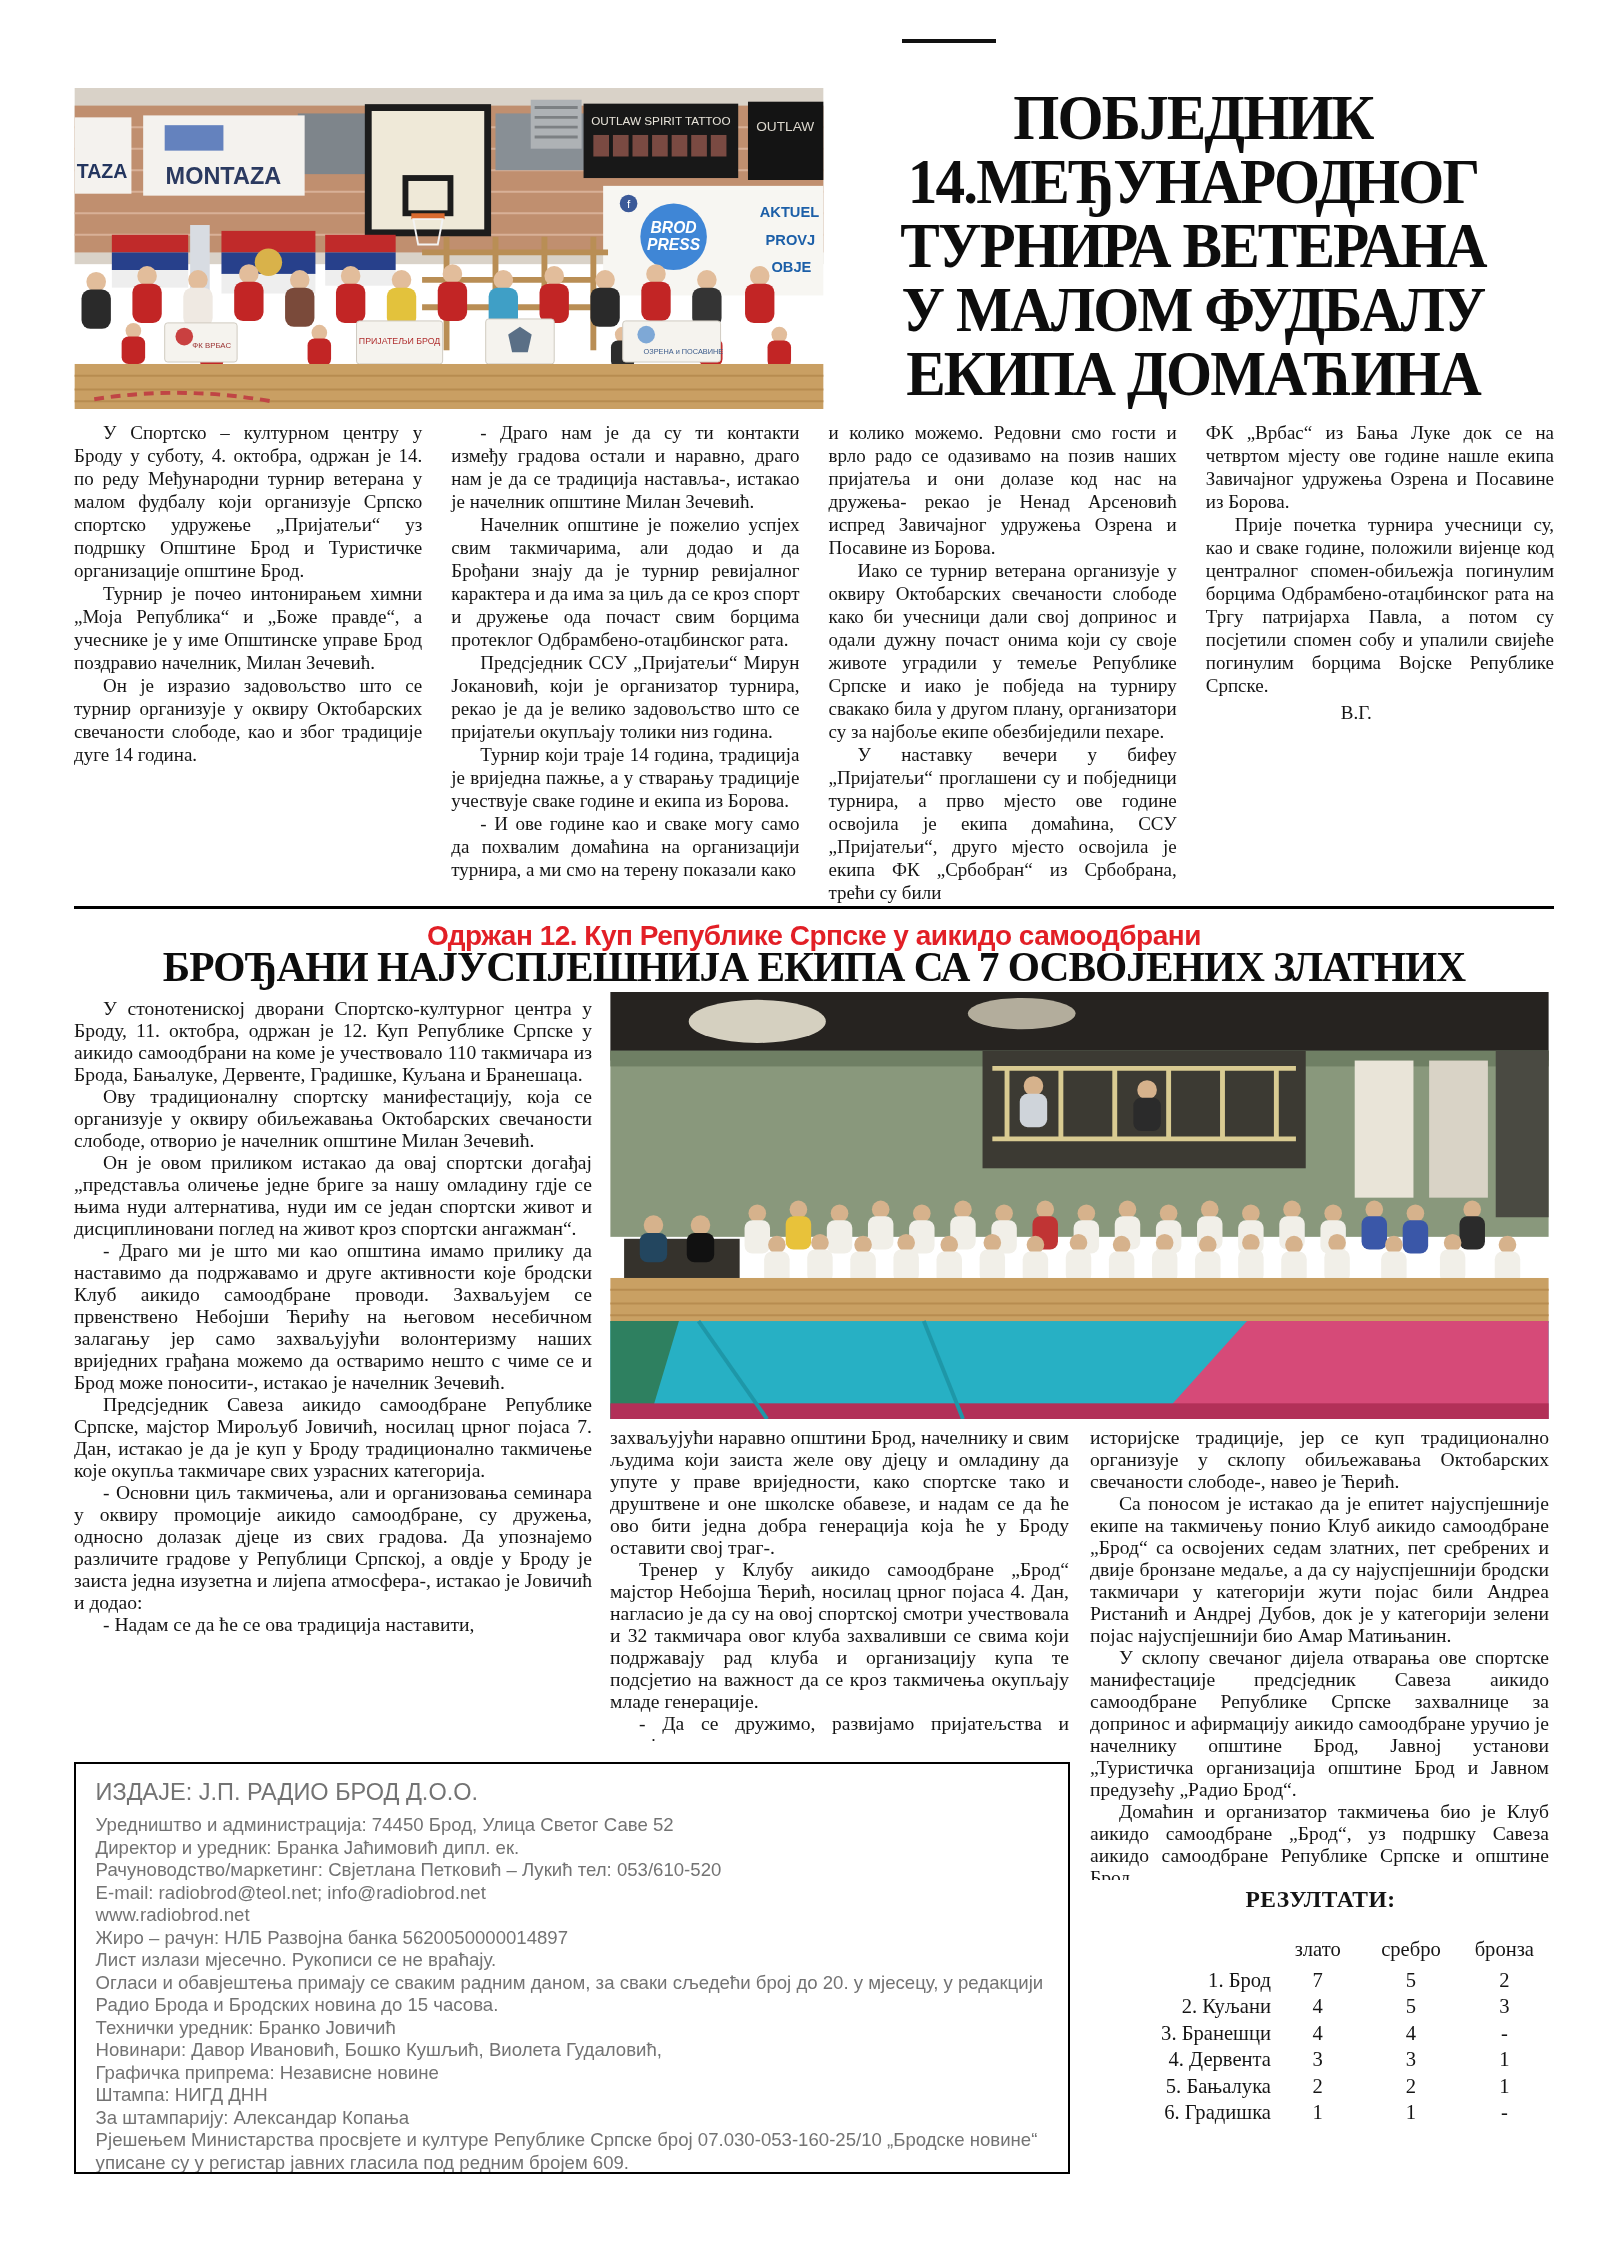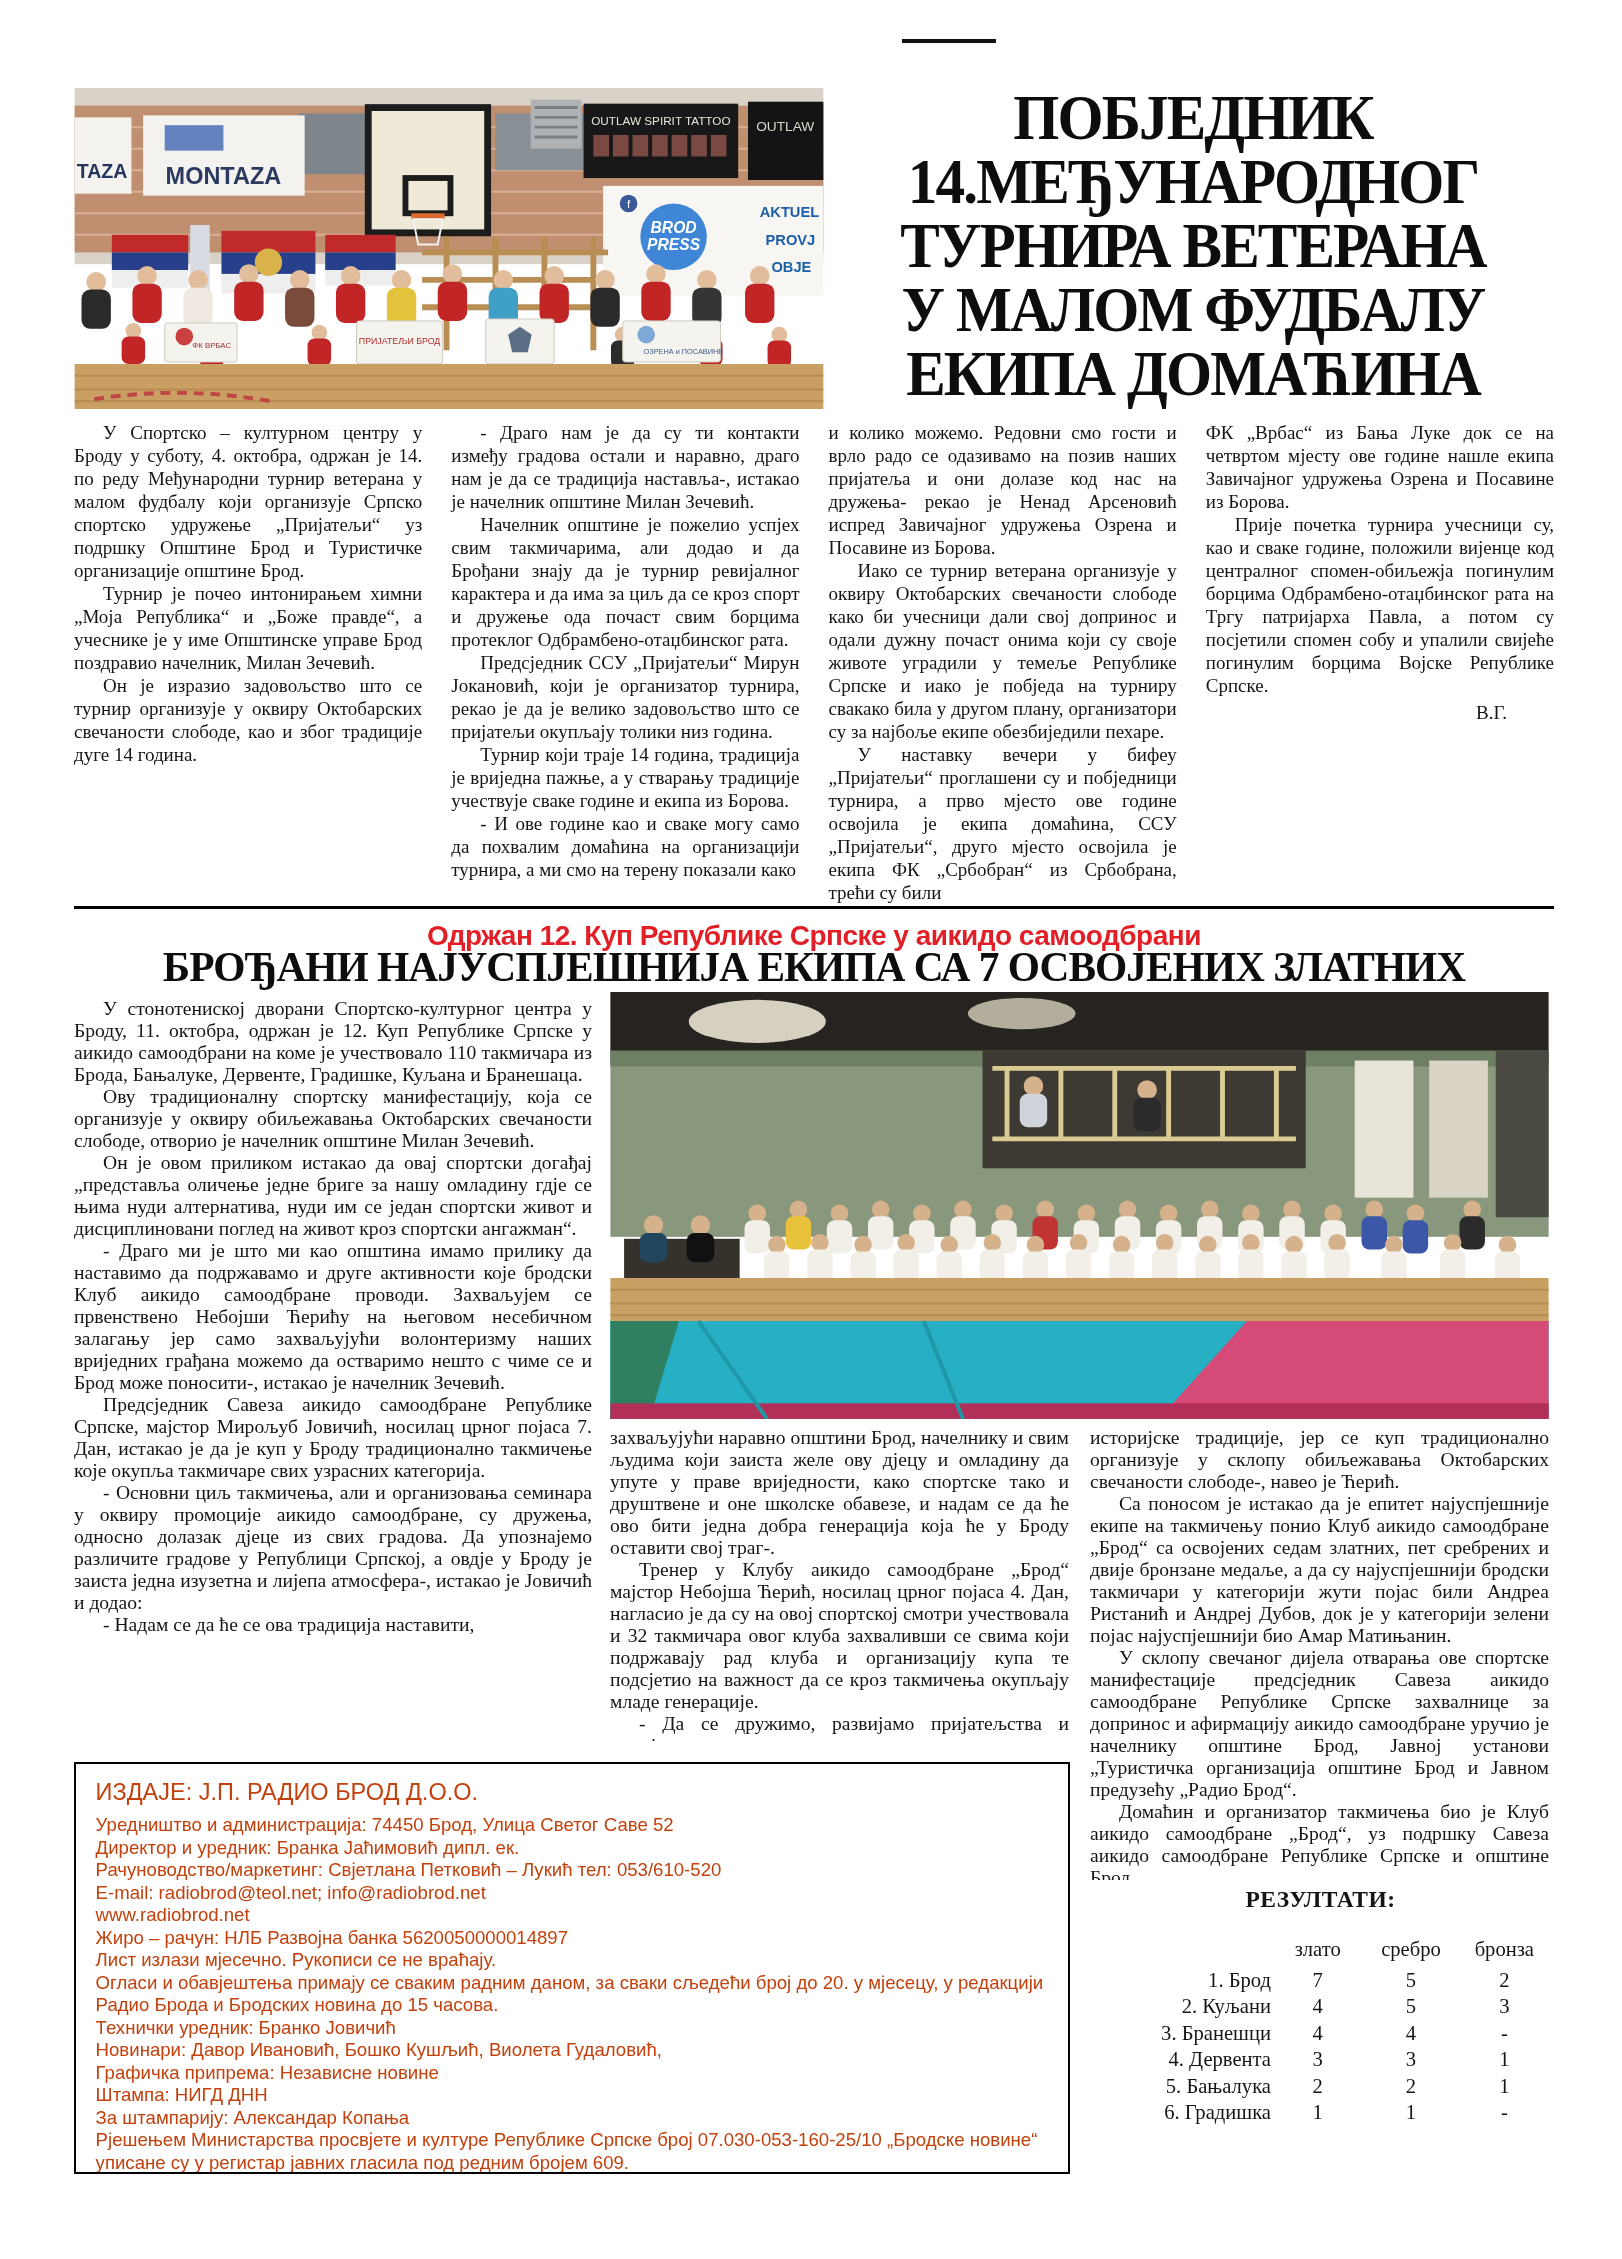--- a/index.html
+++ b/index.html
@@ -21,21 +21,21 @@
     text-align:center; white-space:pre-line; letter-spacing:-2px;
     transform:scaleX(.94); transform-origin:center top; color:#0d0d0d;
   }
   .cols1 {
     left:74px; top:421px; width:1480px; height:484px;
     display:flex; gap:29px; overflow:hidden;
   }
   .cols1 .col { flex:1 1 0; font-size:19px; line-height:23px; text-align:justify; }
   .col p { text-indent:29px; }
   .col p.ni { text-indent:0; }
-  p.sig { text-indent:0; text-align:right; padding-right:47px; margin-top:3.9px; }
+  p.sig { text-indent:0; text-align:center; padding-right:47px; margin-top:3.9px; }
 
   .rule1 { left:74px; top:906px; width:1480px; height:2.9px; background:#000; }
 
   
   .kicker {
     left:74px; top:913px; width:1480px; text-align:center;
     font-weight:bold; font-size:28px; line-height:29px; color:#e21f26;
     letter-spacing:-0.5px;
   }
   .headline2 {
@@ -47,21 +47,21 @@
   
   .colA { left:74px;  top:998px; width:518px; height:741px; font-size:19.6px; line-height:22px; text-align:justify; overflow:hidden;font-family:Liberation Serif, serif; }
   .photo2 { left:610px; top:992px; width:939px; height:427px; }
   .colB { left:610px;  top:1427px; width:459px; height:314px; font-size:19.6px; line-height:22px; text-align:justify; overflow:hidden; }
   .colC { left:1090px; top:1427px; width:459px; height:453px; font-size:19.6px; line-height:22px; text-align:justify; overflow:hidden; }
 
   
   .imprint {
     left:74px; top:1754px; width:996px; height:412px;
     border:2.9px solid #000; padding:13.7px 19.6px; overflow:hidden;
-    font-size:18.6px; line-height:22.5px; color:#c2410c;
+    font-size:18.6px; line-height:22.5px; color:#737373;
   }
   .imprint .publisher { font-size:23.5px; line-height:29px; margin-bottom:7.8px; letter-spacing:0; }
   .imprint p { margin:0; }
 
   
   .results { left:1090px; top:1886px; width:461px; font-size:20.6px; }
   .results .rtitle { font-weight:bold; text-align:center; font-size:23.5px; margin-bottom:23px; letter-spacing:0.5px; }
   .rhead, .trow { display:grid; grid-template-columns:181px 1fr 1fr 1fr; line-height:26.5px; }
   .rhead span, .trow span { display:block;text-align:right; }
   .rhead .num, .trow .num { text-align:center; }

